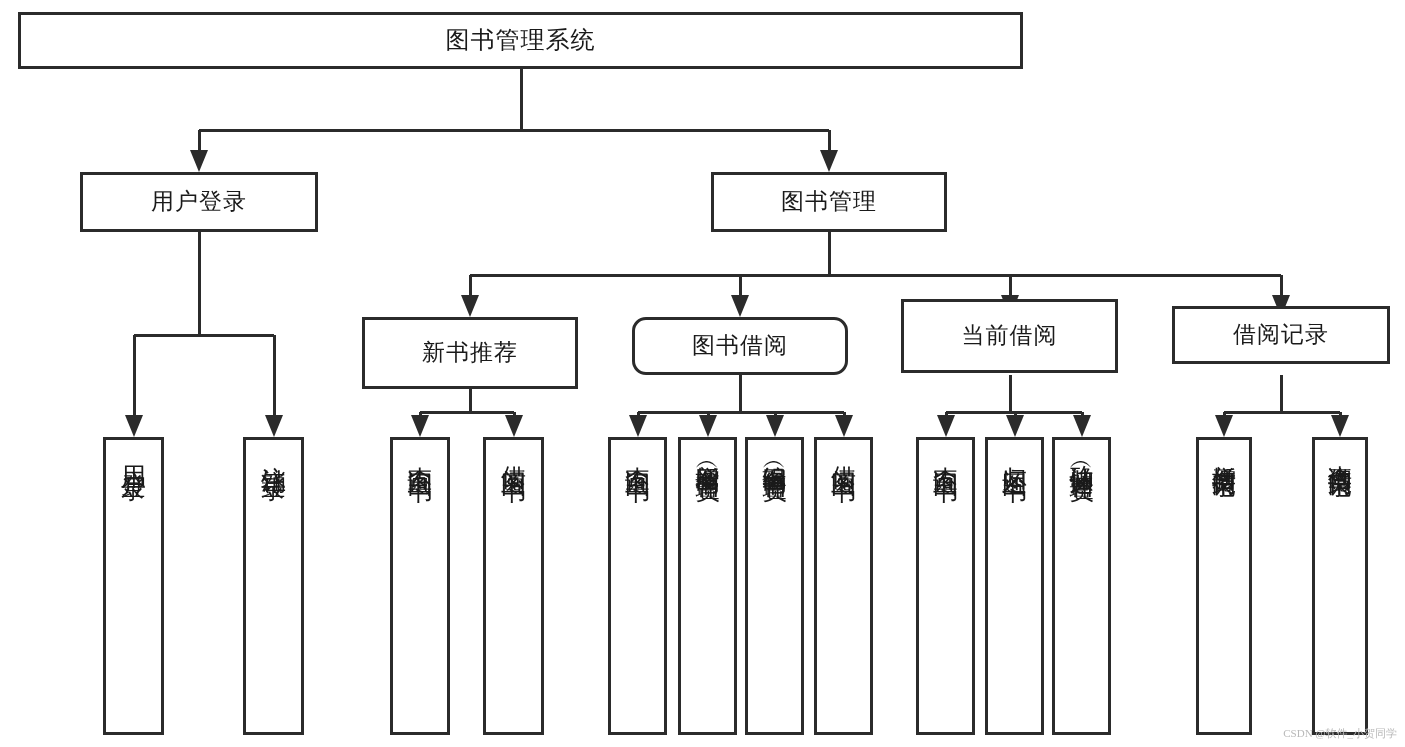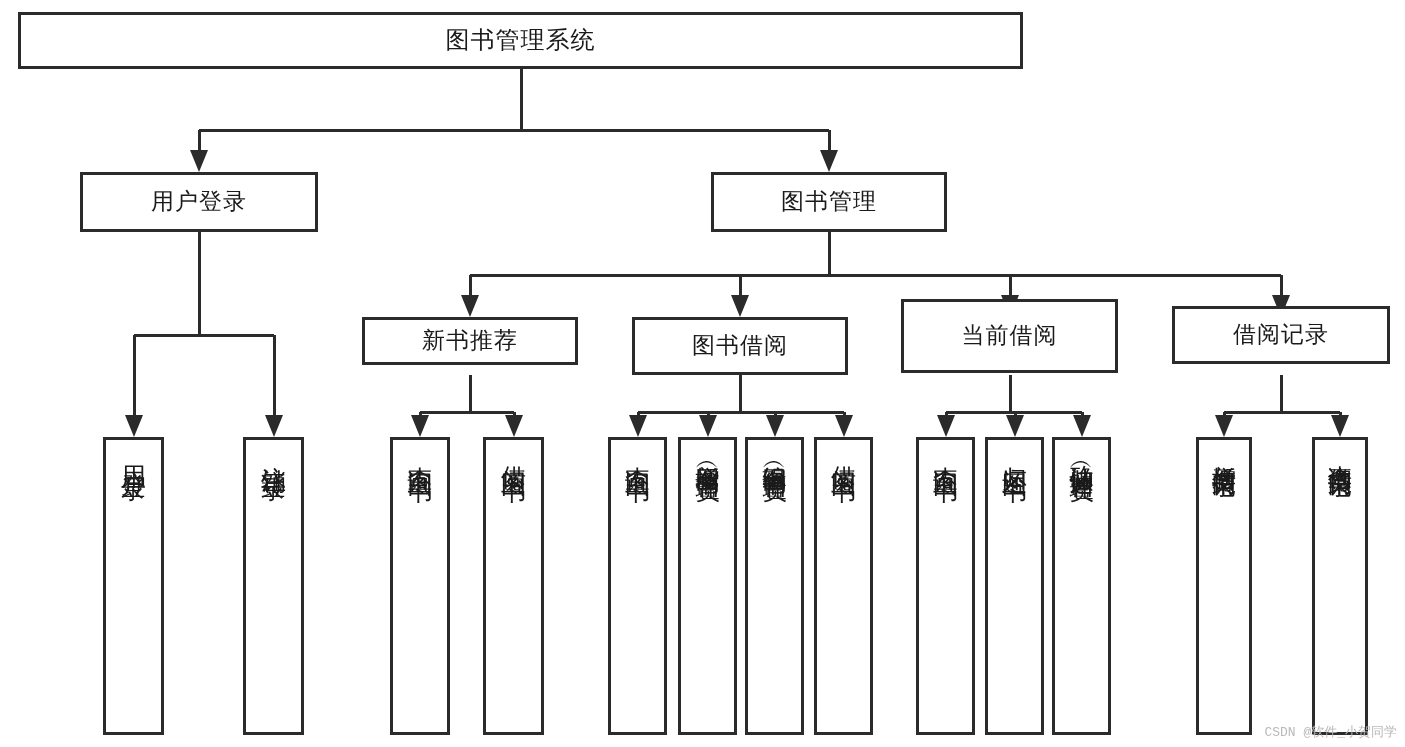--- a/index.html
+++ b/index.html
@@ -63,24 +63,24 @@
     left: 0;
     top: 0;
     width: 1405px;
     height: 747px;
     pointer-events: none;
   }
   #watermark {
     position: absolute;
     right: 8px;
     bottom: 6px;
-    font-size: 13px;
+    font-size: 11px;
     color: #b9b9b9;
     white-space: nowrap;
-    font-family: Liberation Mono, monospace;
+    font-family: Liberation Serif, serif;
   }
 </style>
 </head>
 <body>
 
 <div id="canvas">
   <svg id="edges" viewBox="0 0 1405 747">
       <line x1="521" y1="69" x2="521" y2="130" stroke="#2b2b2b" stroke-width="3" shape-rendering="crispEdges"></line>
       <line x1="199" y1="130" x2="829" y2="130" stroke="#2b2b2b" stroke-width="3" shape-rendering="crispEdges"></line>
       <line x1="199" y1="130" x2="199" y2="152" stroke="#2b2b2b" stroke-width="3" shape-rendering="crispEdges"></line>
@@ -137,24 +137,24 @@
   <div id="nodes-layer">
       <div class="node horiz root" style="left: 18px; top: 12px; width: 1005px; height: 57px; border-color: rgb(43, 43, 43); background: rgb(255, 255, 255);">
         <span class="label">图书管理系统</span>
       </div>
       <div class="node horiz" style="left: 80px; top: 172px; width: 238px; height: 60px; border-color: rgb(43, 43, 43); background: rgb(255, 255, 255);">
         <span class="label">用户登录</span>
       </div>
       <div class="node horiz" style="left: 711px; top: 172px; width: 236px; height: 60px; border-color: rgb(43, 43, 43); background: rgb(255, 255, 255); align-items: center;">
         <span class="label">图书管理</span>
       </div>
-      <div class="node horiz" style="left: 362px; top: 317px; width: 216px; height: 48px; border-color: rgb(43, 43, 43); background: rgb(255, 255, 255); font-family: Liberation Serif, serif;">
+      <div class="node horiz" style="left: 362px; top: 317px; width: 216px; height: 72px; border-color: rgb(43, 43, 43); background: rgb(255, 255, 255); font-family: Liberation Serif, serif;">
         <span class="label">新书推荐</span>
       </div>
-      <div class="node horiz" style="left: 632px; top: 317px; width: 216px; height: 58px; border-color: rgb(43, 43, 43); background: rgb(255, 255, 255);">
+      <div class="node horiz" style="left: 632px; top: 317px; width: 216px; height: 58px; border-color: rgb(43, 43, 43); background: rgb(255, 255, 255); border-radius: 14px;">
         <span class="label">图书借阅</span>
       </div>
       <div class="node horiz" style="left: 901px; top: 299px; width: 217px; height: 74px; border-color: rgb(43, 43, 43); background: rgb(255, 255, 255);">
         <span class="label">当前借阅</span>
       </div>
       <div class="node horiz" style="left: 1172px; top: 306px; width: 218px; height: 58px; border-color: rgb(43, 43, 43); background: rgb(255, 255, 255);">
         <span class="label">借阅记录</span>
       </div>
       <div class="node vert" style="left: 103px; top: 437px; width: 61px; height: 298px; border-color: rgb(43, 43, 43); background: rgb(255, 255, 255);">
         <span class="label">用户登录</span>

